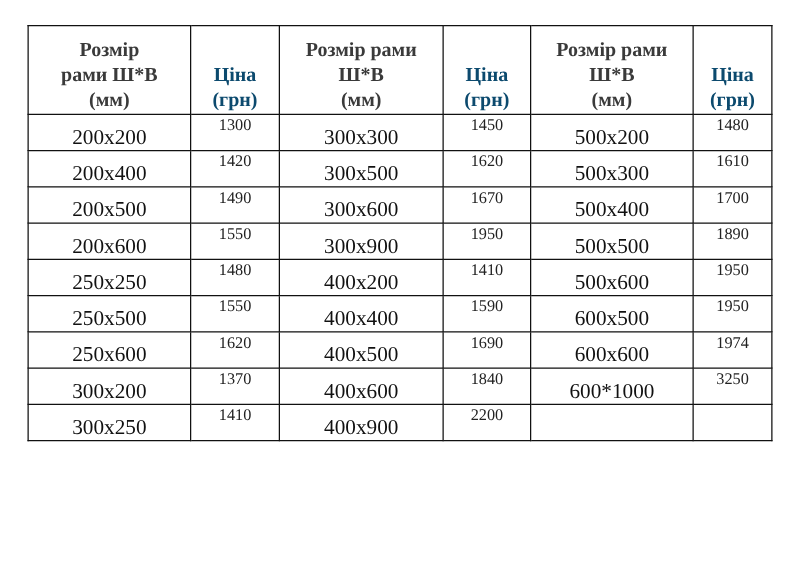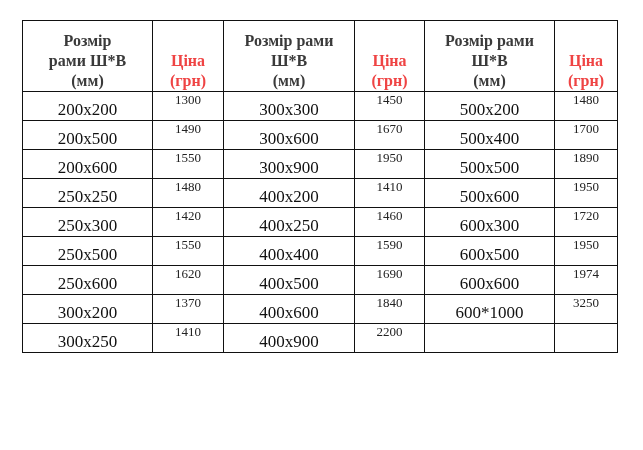--- a/index.html
+++ b/index.html
@@ -13,21 +13,21 @@
   table.price td, table.price th {
     border: 1.5px solid #111;
     padding: 0;
     text-align: center;
   }
   th {
     font-weight: bold; font-size: 16px; line-height: 20px;
     color: #333; vertical-align: bottom; height: 70px;
   }
   th.size { color: #3a3a3a; }
-  th.price-h { color: #ef4444; }
+  th.price-h { color: #0c4a6e; }
   td { height: 28px; font-size: 17px; }
   td.size { font-weight: normal; vertical-align: bottom; padding-bottom: 2px; }
   td.price { font-weight: normal; vertical-align: top; padding-top: 2px; font-size: 13px; color: #222; }
   col.c1 { width: 130px; } col.c2 { width: 71px; }
   col.c3 { width: 131px; } col.c4 { width: 70px; }
   col.c5 { width: 130px; } col.c6 { width: 63px; }
 </style>
 </head>
 <body>
 
@@ -77,20 +77,28 @@
   <tbody id="tbody">
       <tr>
         <td class="size">200x200</td>
         <td class="price">1300</td>
         <td class="size">300x300</td>
         <td class="price">1450</td>
         <td class="size">500x200</td>
         <td class="price">1480</td>
       </tr>
       <tr>
+        <td class="size">200x400</td>
+        <td class="price">1420</td>
+        <td class="size">300x500</td>
+        <td class="price">1620</td>
+        <td class="size">500x300</td>
+        <td class="price">1610</td>
+      </tr>
+      <tr>
         <td class="size">200x500</td>
         <td class="price">1490</td>
         <td class="size">300x600</td>
         <td class="price">1670</td>
         <td class="size">500x400</td>
         <td class="price">1700</td>
       </tr>
       <tr>
         <td class="size">200x600</td>
         <td class="price">1550</td>
@@ -99,28 +107,20 @@
         <td class="size">500x500</td>
         <td class="price">1890</td>
       </tr>
       <tr>
         <td class="size">250x250</td>
         <td class="price">1480</td>
         <td class="size">400x200</td>
         <td class="price">1410</td>
         <td class="size">500x600</td>
         <td class="price">1950</td>
-      </tr>
-      <tr>
-        <td class="size">250x300</td>
-        <td class="price">1420</td>
-        <td class="size">400x250</td>
-        <td class="price">1460</td>
-        <td class="size">600x300</td>
-        <td class="price">1720</td>
       </tr>
       <tr>
         <td class="size">250x500</td>
         <td class="price">1550</td>
         <td class="size">400x400</td>
         <td class="price">1590</td>
         <td class="size">600x500</td>
         <td class="price">1950</td>
       </tr>
       <tr>

